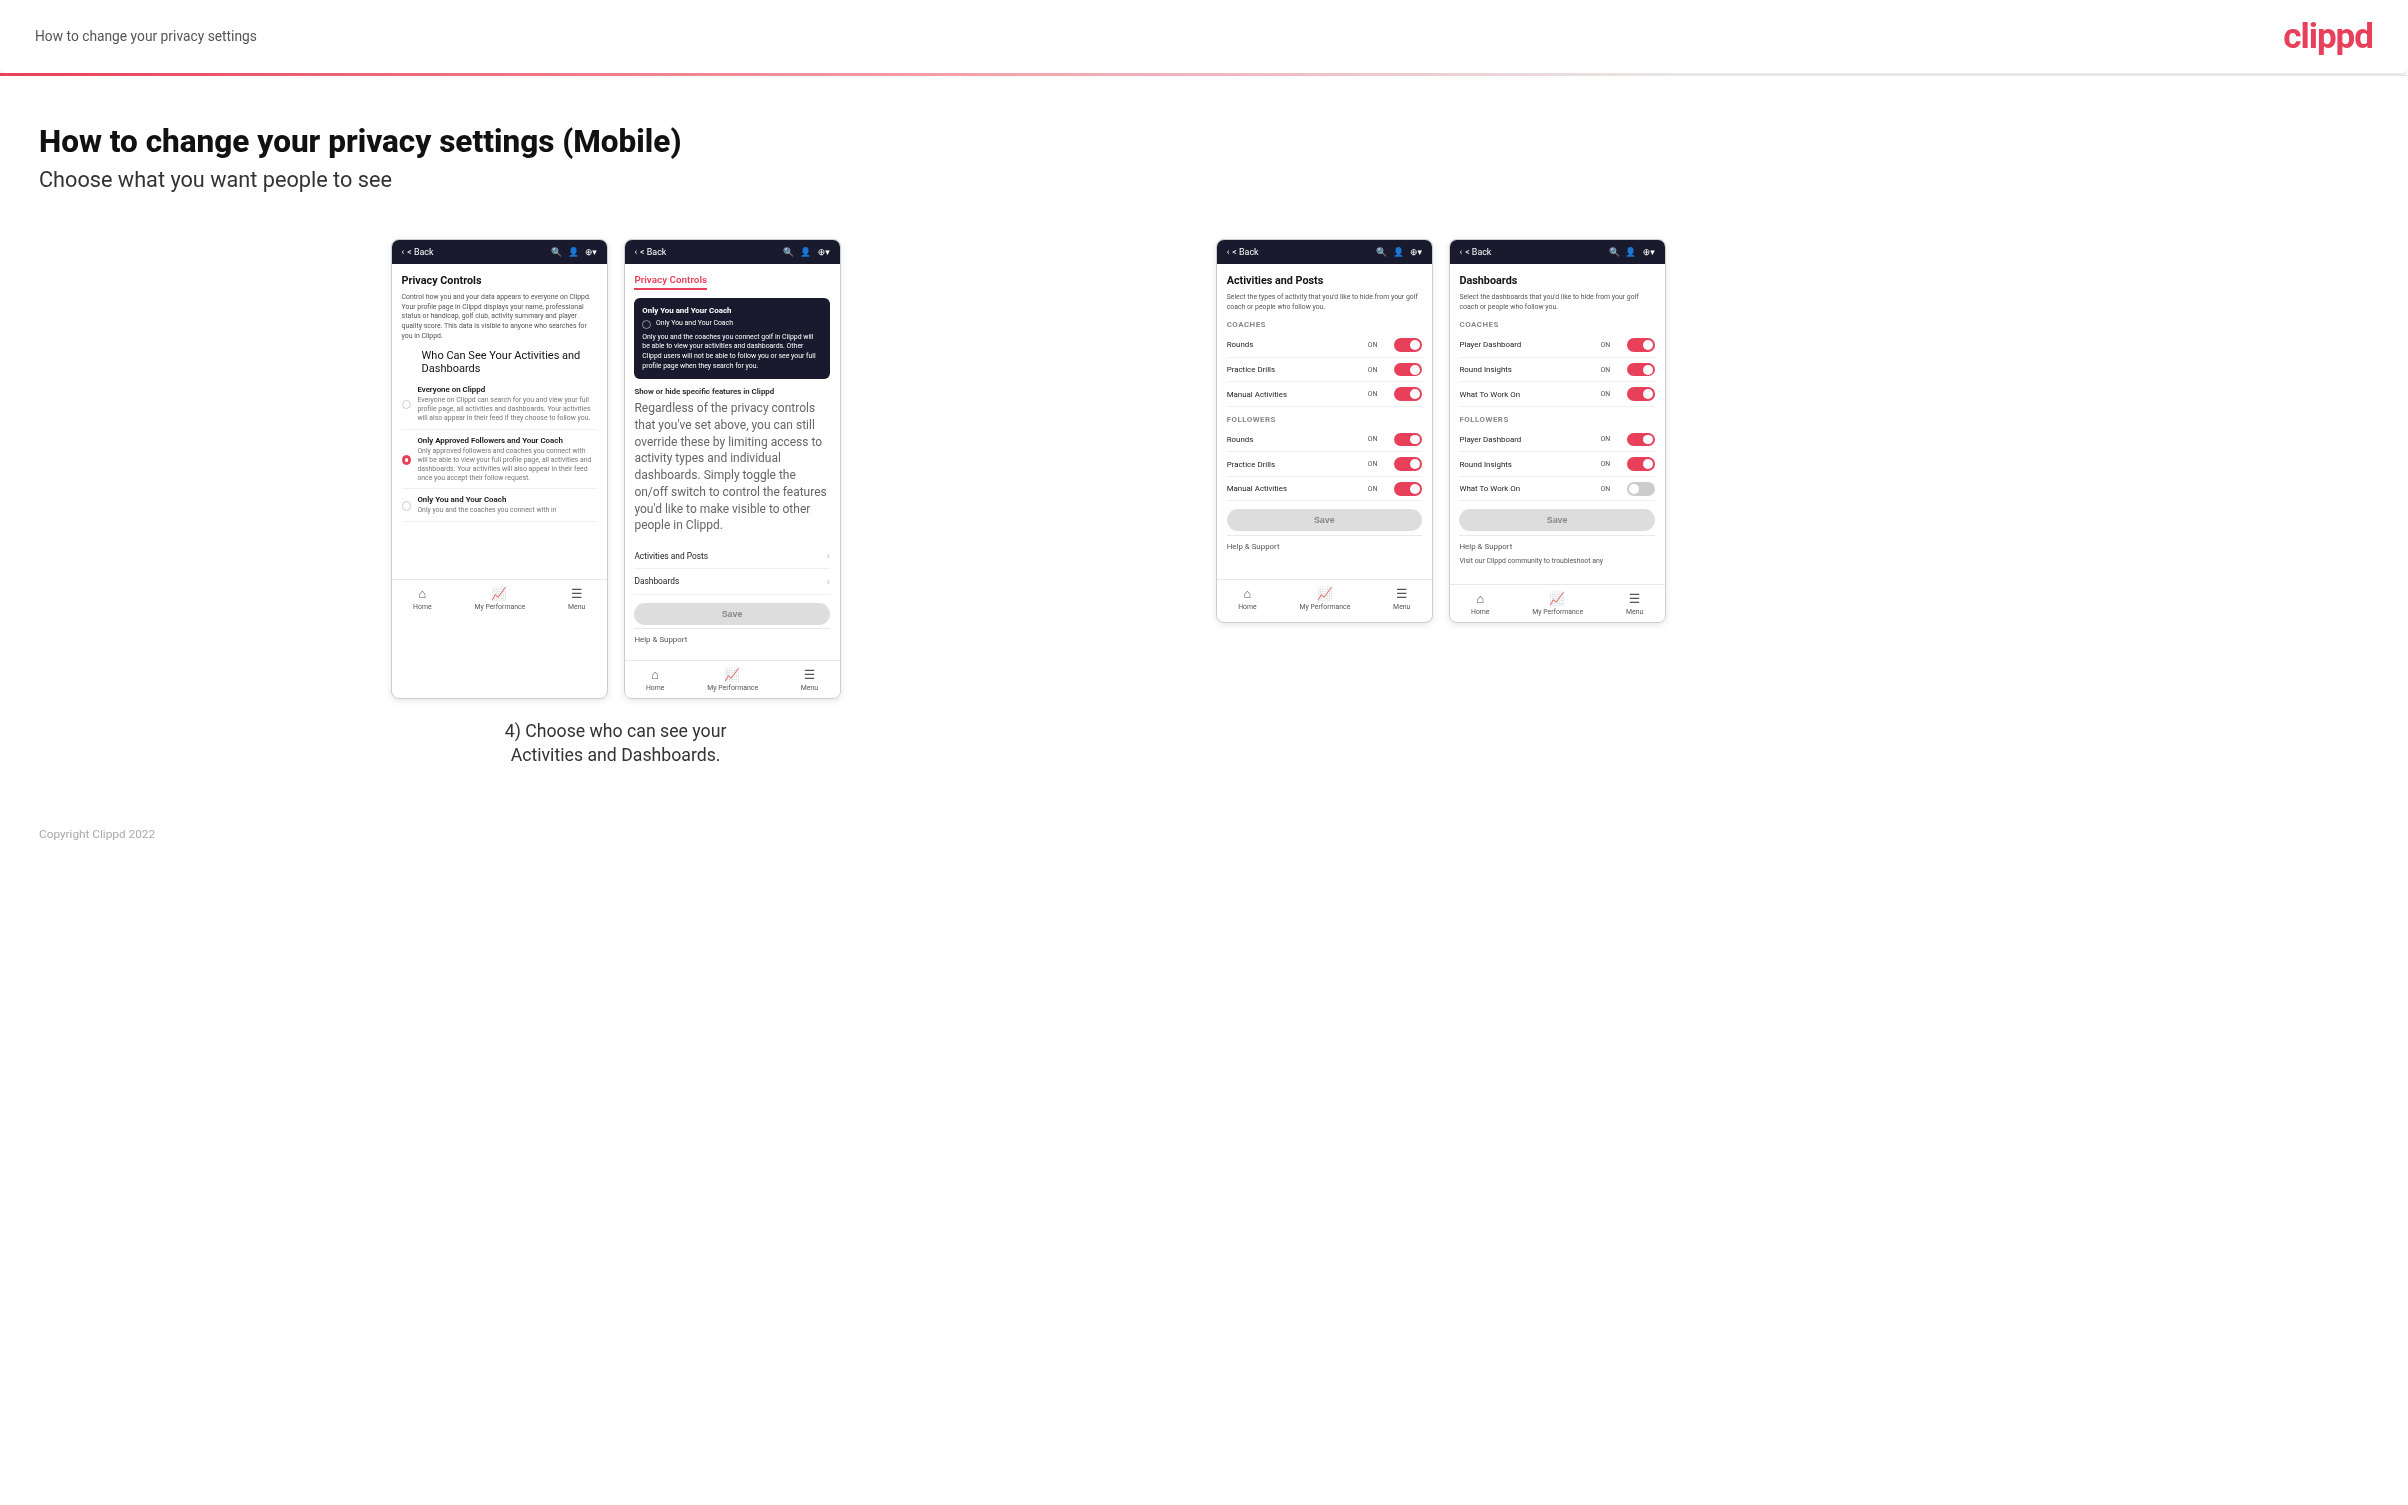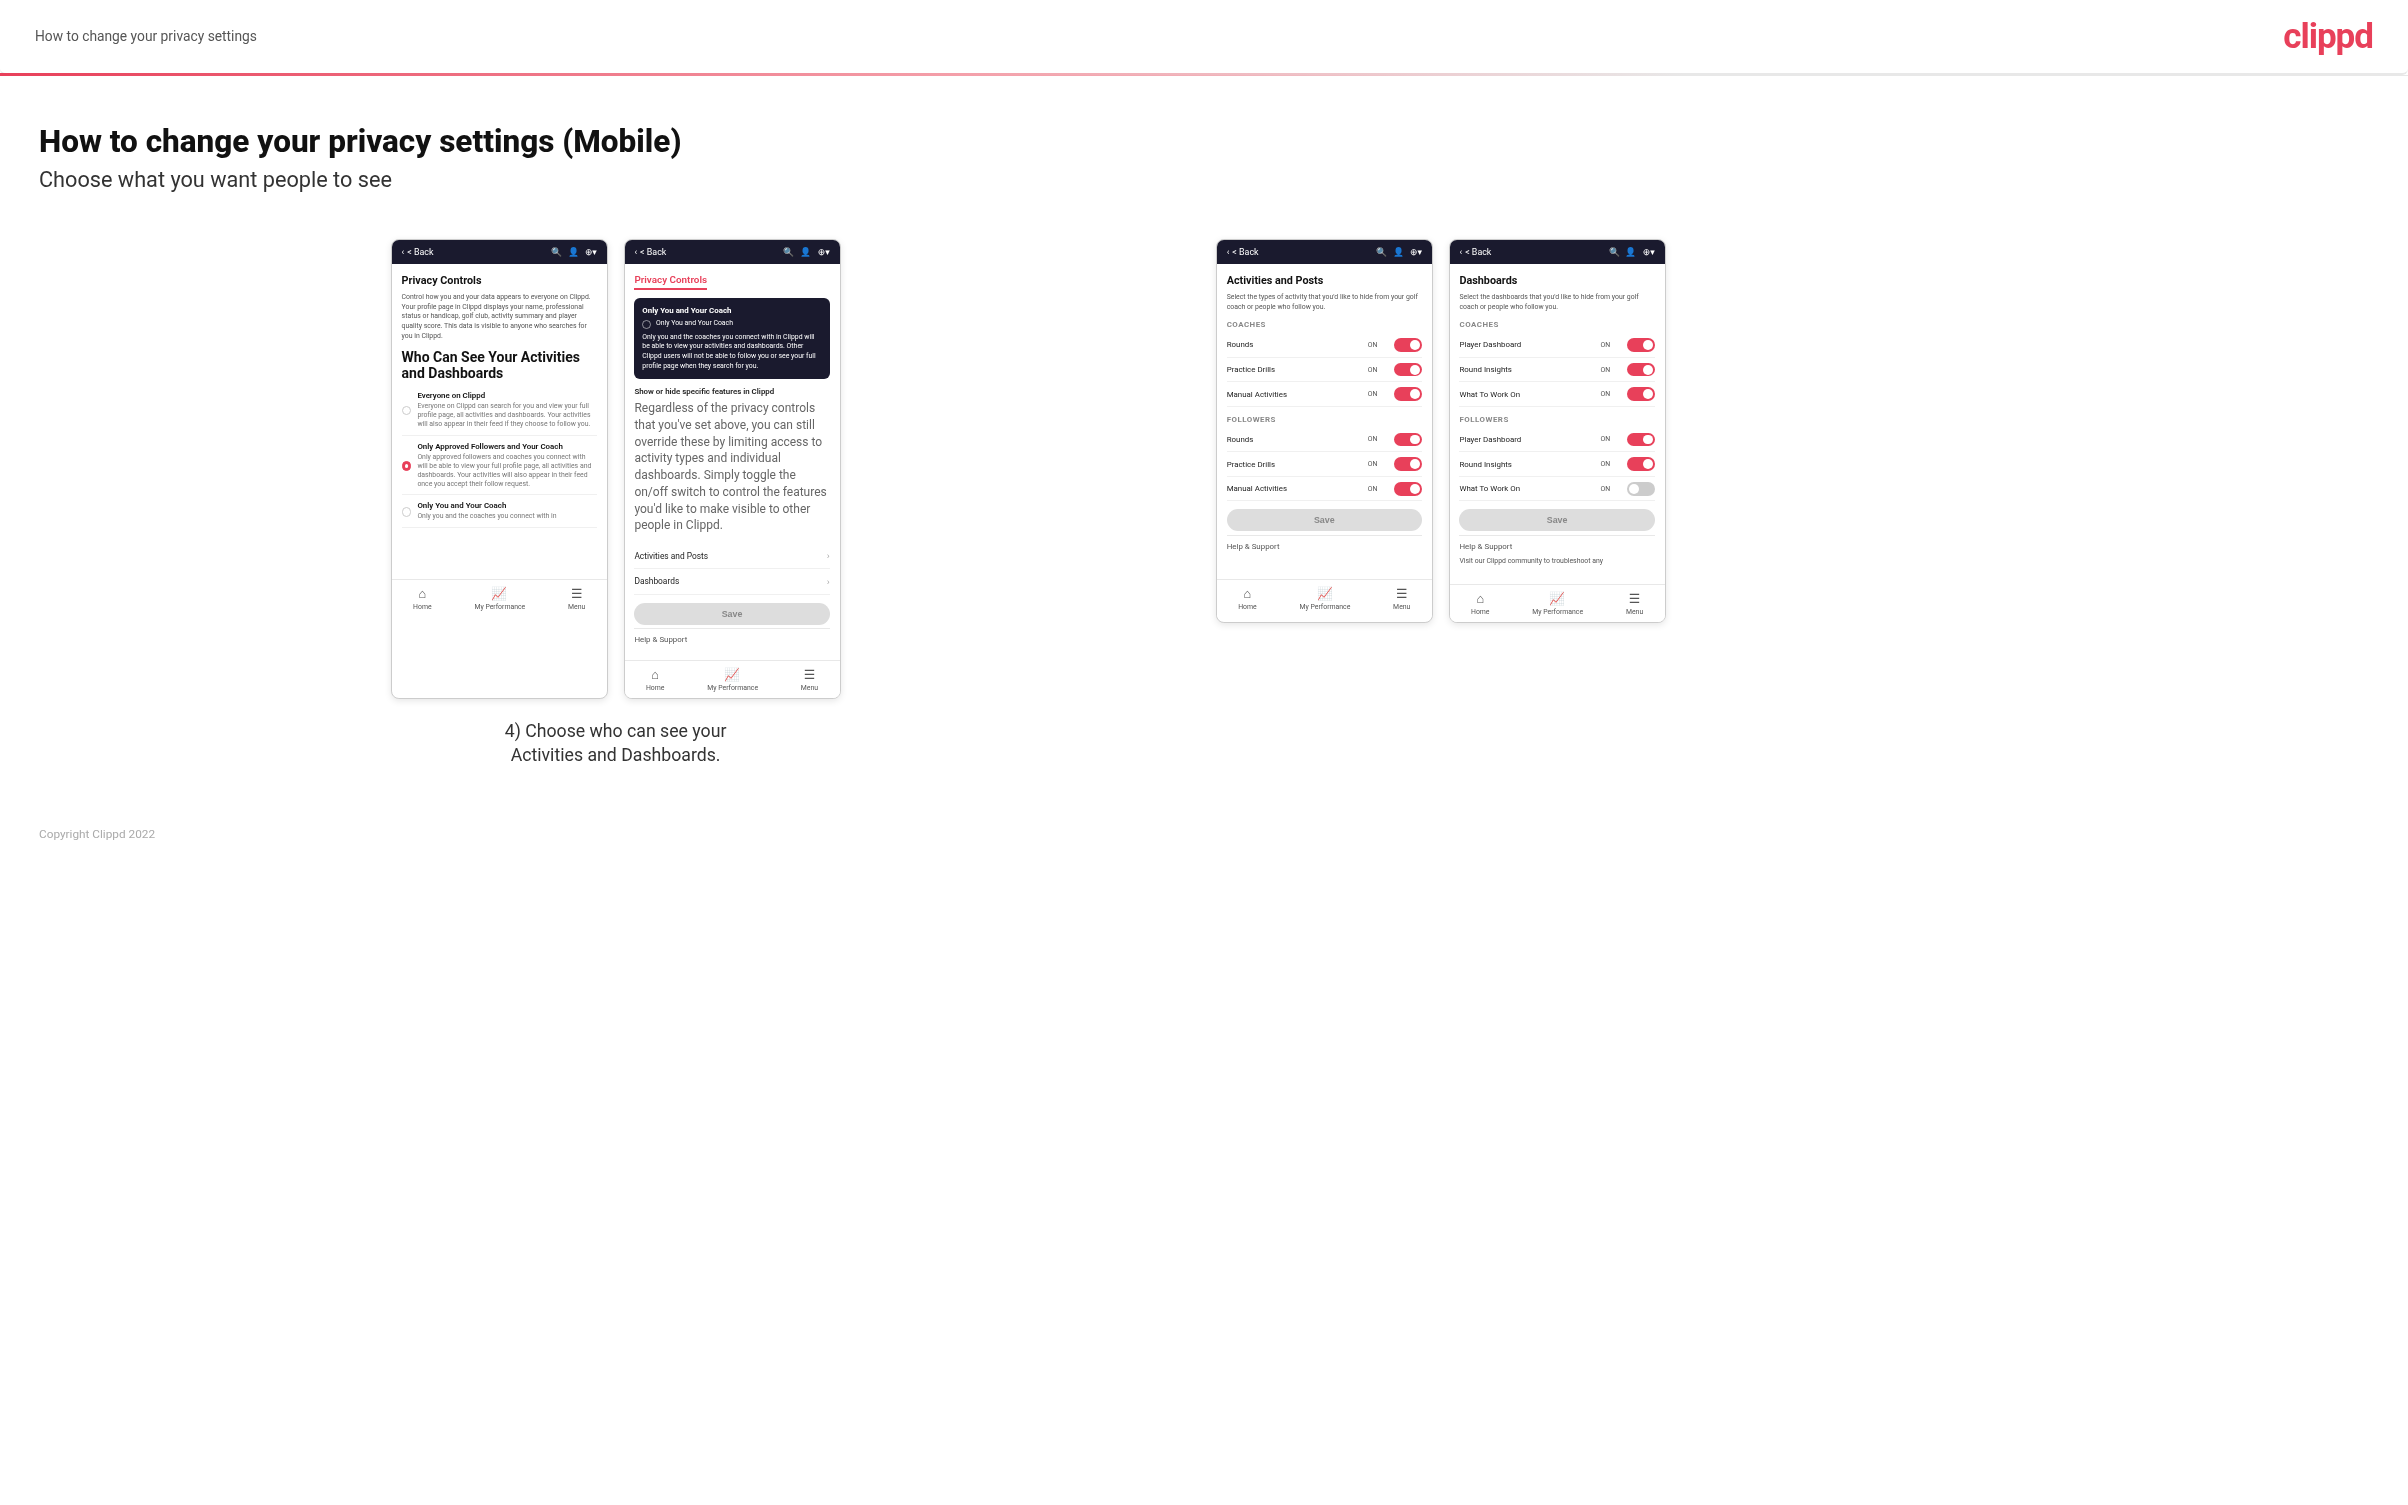--- a/index.html
+++ b/index.html
@@ -114,24 +114,25 @@
     }
 
     .phone-body-text {
       font-size: 6.9px;
       color: #555;
       line-height: 1.4;
       margin-bottom: 7.9px;
     }
 
     .phone-sub-section {
-      font-size: 14px;
-      font-weight: 700;
+      font-size: 11px;
+      font-weight: 400;
       color: #111;
       margin-bottom: 3.9px;
+      margin-left: 20px;
     }
 
     
     .radio-option {
       display: flex;
       align-items: center;
       gap: 5.9px;
       padding: 5.9px 0;
       border-bottom: 1px solid #f0f0f0;
     }
@@ -486,21 +487,21 @@
           <div class="phone-body">
             <span class="tab-underline">Privacy Controls</span>
 
             
             <div class="popup-box">
               <div class="popup-title">Only You and Your Coach</div>
               <div class="popup-radio">
                 <div class="popup-radio-circle"></div>
                 <span style="font-size:6.9px;">Only You and Your Coach</span>
               </div>
-              <div style="font-size:6.9px; line-height:1.4;">Only you and the coaches you connect with in Clippd will be able to view your activities and dashboards. Other Clippd users will not be able to follow you or see your full profile page when they search for you.</div>
+              <div style="font-size:6.9px; line-height:1.4;">Only you and the coaches you connect golf in Clippd will be able to view your activities and dashboards. Other Clippd users will not be able to follow you or see your full profile page when they search for you.</div>
             </div>
 
             <div class="show-section-text">Show or hide specific features in Clippd</div>
             <div class="show-section-desc">Regardless of the privacy controls that you've set above, you can still override these by limiting access to activity types and individual dashboards. Simply toggle the on/off switch to control the features you'd like to make visible to other people in Clippd.</div>
 
             <div class="arrow-row">
               <span>Activities and Posts</span>
               <span class="arrow-icon">›</span>
             </div>
             <div class="arrow-row">

